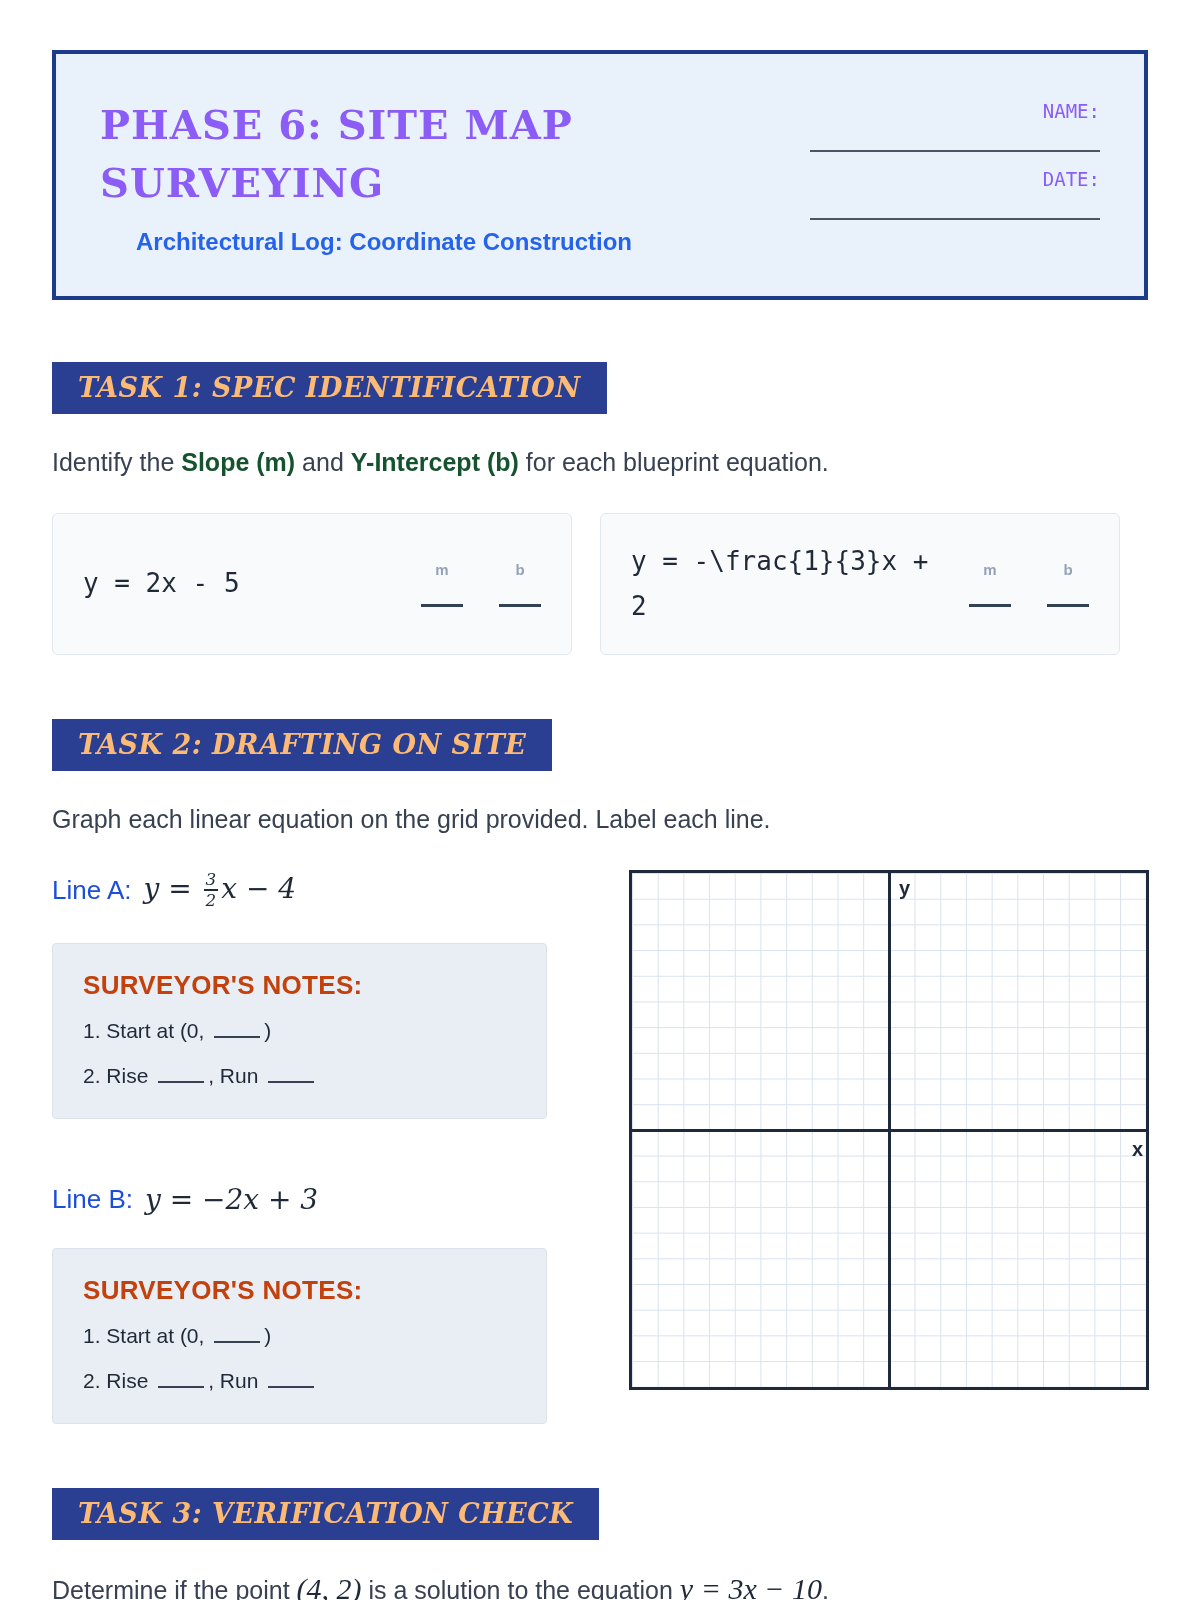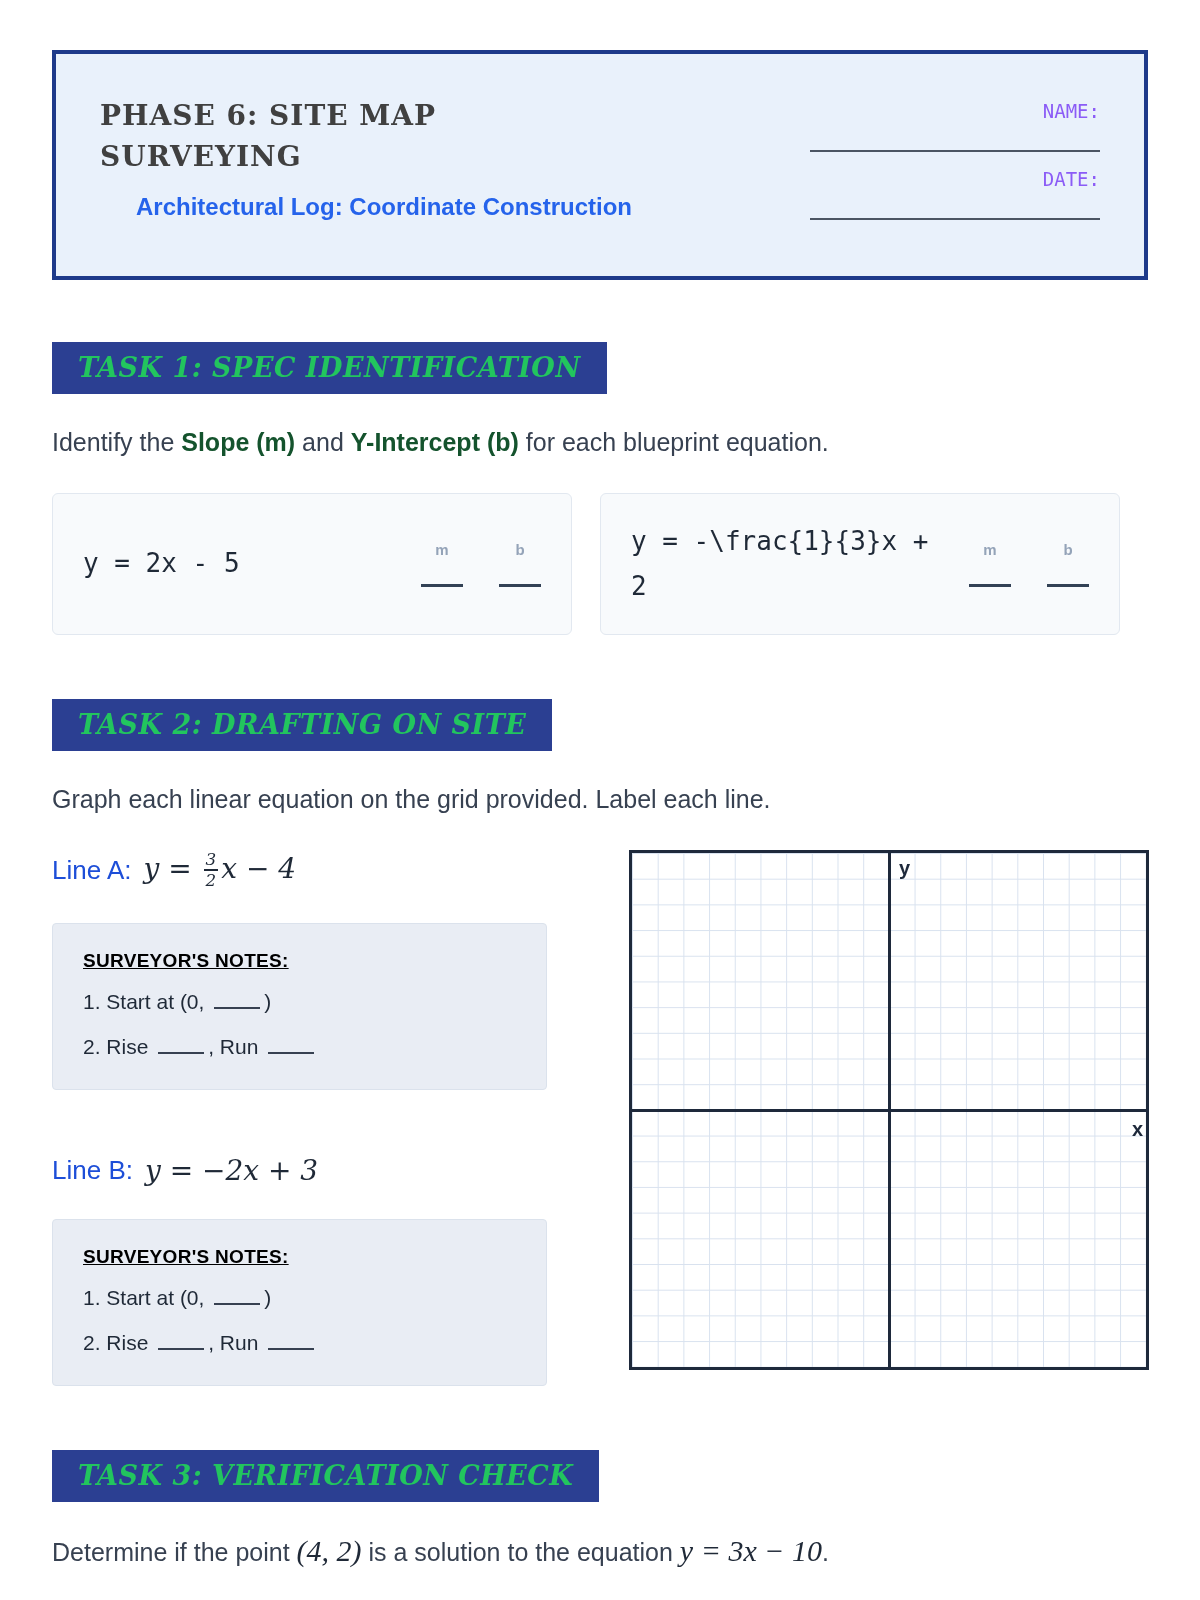--- a/index.html
+++ b/index.html
@@ -19,23 +19,23 @@
     margin-top: 50px;
     border: 4px solid #1e3a8a;
     background: #e9f1fb;
     padding: 42px 44px 40px 44px;
     display: flex;
     justify-content: space-between;
   }
   .title {
     font-family: "DejaVu Serif", "Liberation Serif", serif;
     font-weight: bold;
-    font-size: 28px;
+    font-size: 40px;
     line-height: 1.45;
-    color: #404040;
+    color: #8b5cf6;
     letter-spacing: 1px;
     margin: 0;
   }
   .subtitle {
     margin-top: 16px;
     font-size: 24px;
     font-weight: bold;
     color: #2563eb;
     margin-left: 36px;
   }
@@ -50,21 +50,21 @@
     border-bottom: 2px solid #4b5563;
     margin-top: 28px;
     margin-bottom: 16px;
     height: 0;
   }
 
   
   .banner {
     display: inline-block;
     background: #2b3f92;
-    color: #22c55e;
+    color: #fdba74;
     font-family: "DejaVu Serif", "Liberation Serif", serif;
     font-style: italic;
     font-weight: bold;
     font-size: 27px;
     padding: 10px 26px 11px 26px;
     letter-spacing: 0.5px;
   }
   .banner-1 { margin-top: 62px; }
   .banner-2 { margin-top: 64px; }
   .banner-3 { margin-top: 64px; }
@@ -122,21 +122,21 @@
   .frac-num { border-bottom: 2px solid #1f2937; padding: 0 2px; }
 
   .notes-box {
     width: 495px;
     background: #e9edf4;
     border: 1px solid #dbe2ec;
     border-radius: 4px;
     padding: 26px 30px;
     margin-top: 32px;
   }
-  .notes-title { font-size: 19px; font-weight: bold; color: #000000; letter-spacing: 0.3px; text-decoration: underline; }
+  .notes-title { font-size: 26px; font-weight: bold; color: #c2410c; letter-spacing: 0.3px; }
   .notes-item { font-size: 21px; color: #1f2937; margin-top: 14px; line-height: 1.5; }
   .notes-item:first-of-type { margin-top: 20px; }
   .blank-inline {
     display: inline-block;
     width: 46px;
     border-bottom: 2px solid #374151;
     margin: 0 4px;
   }
 
   .grid-wrap {

